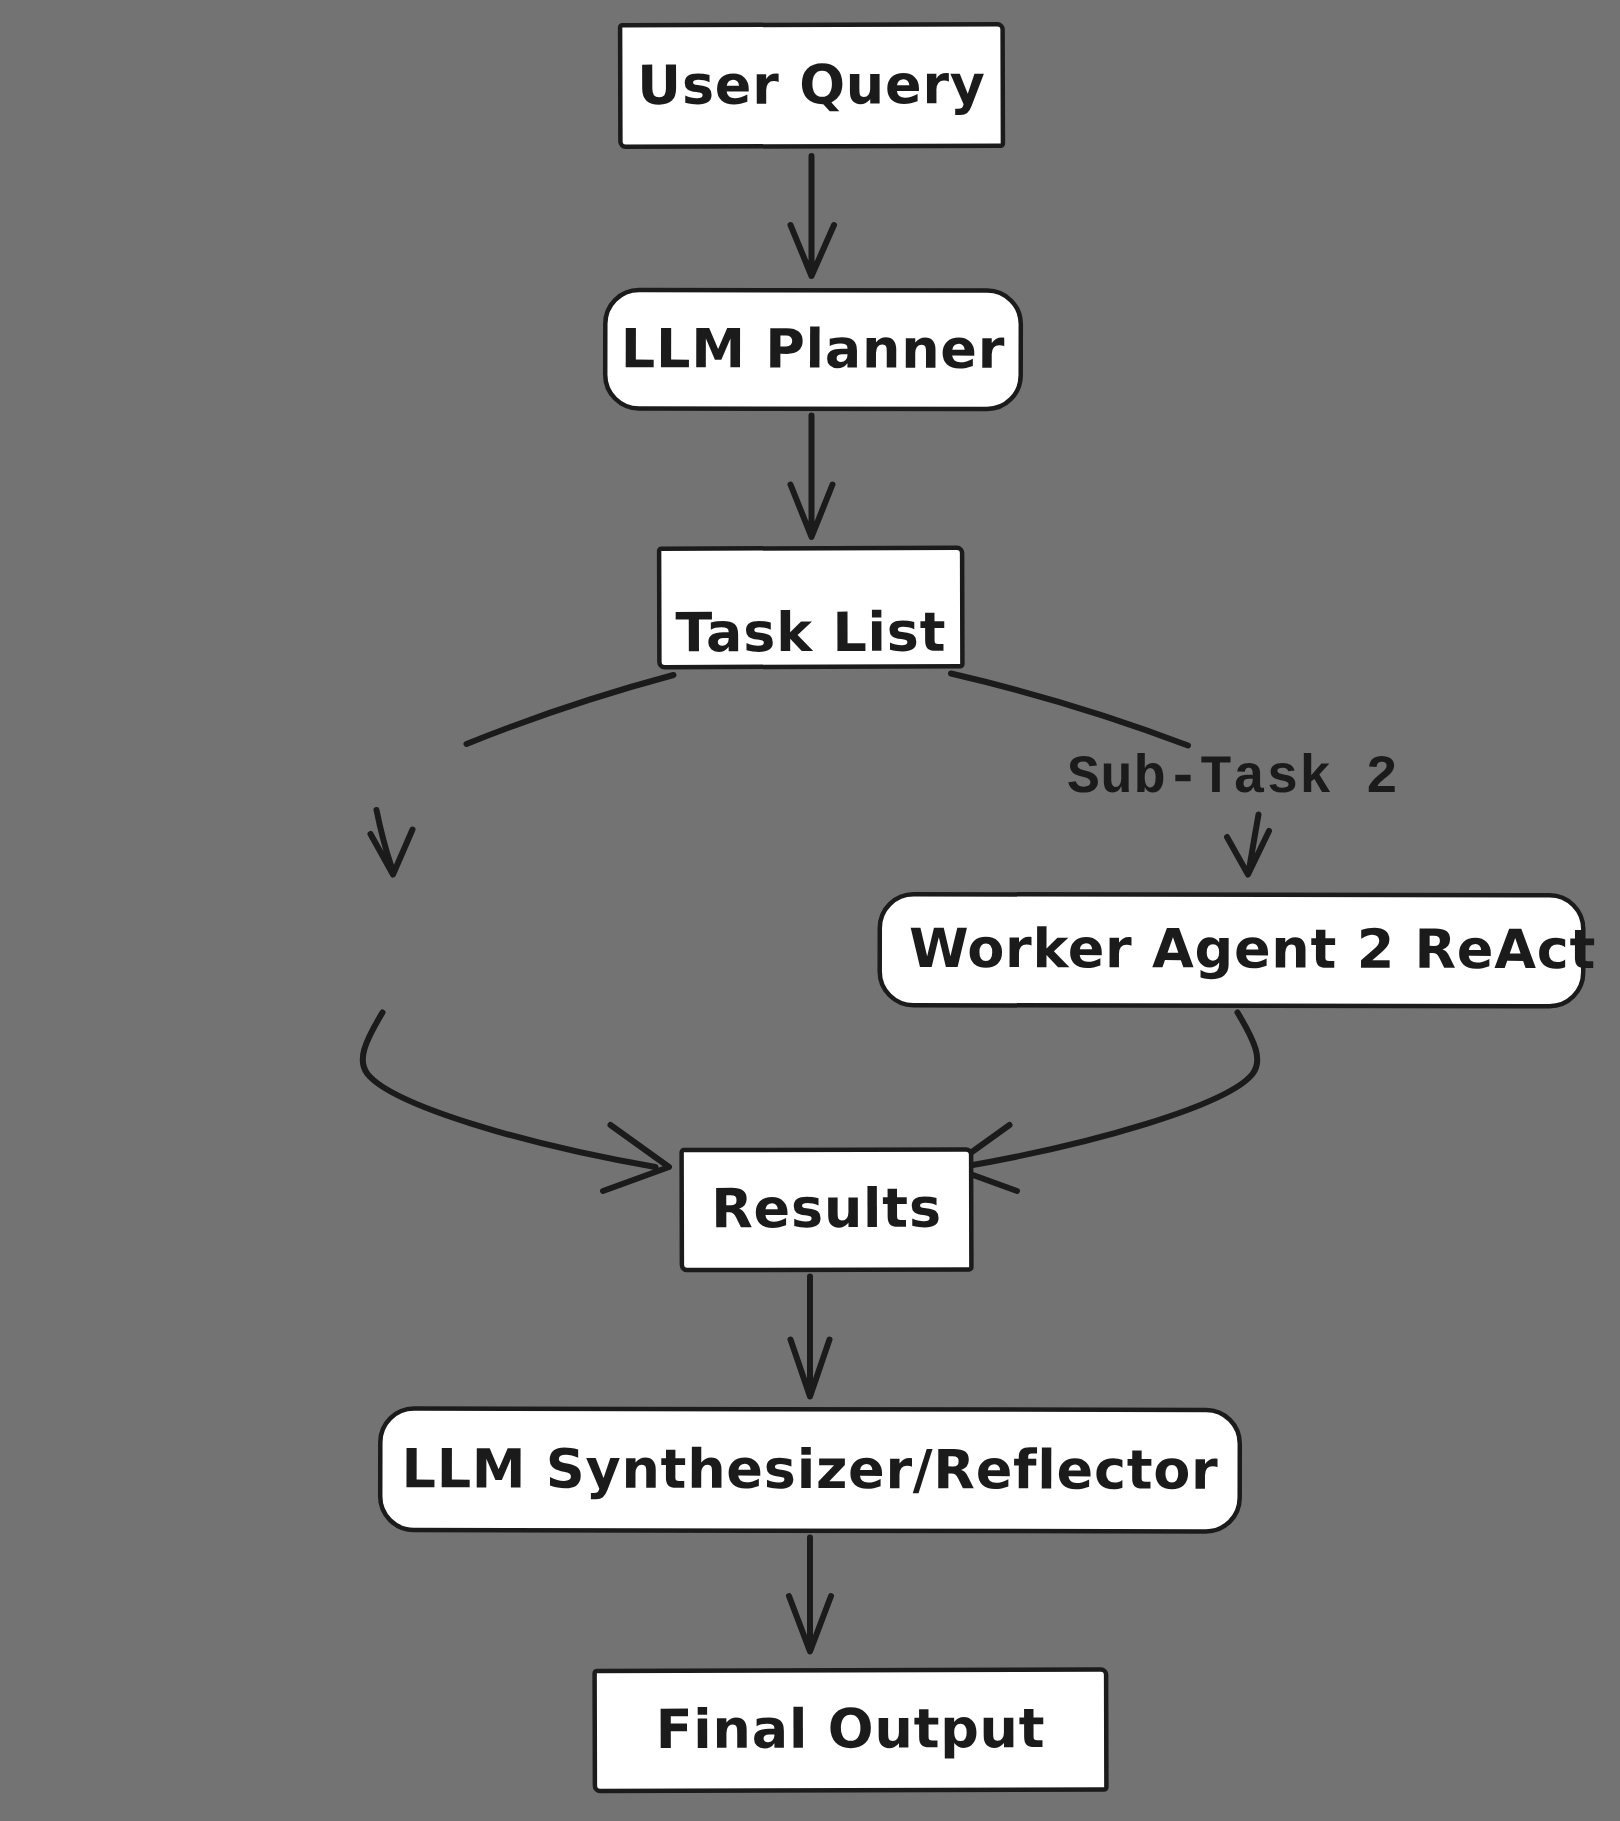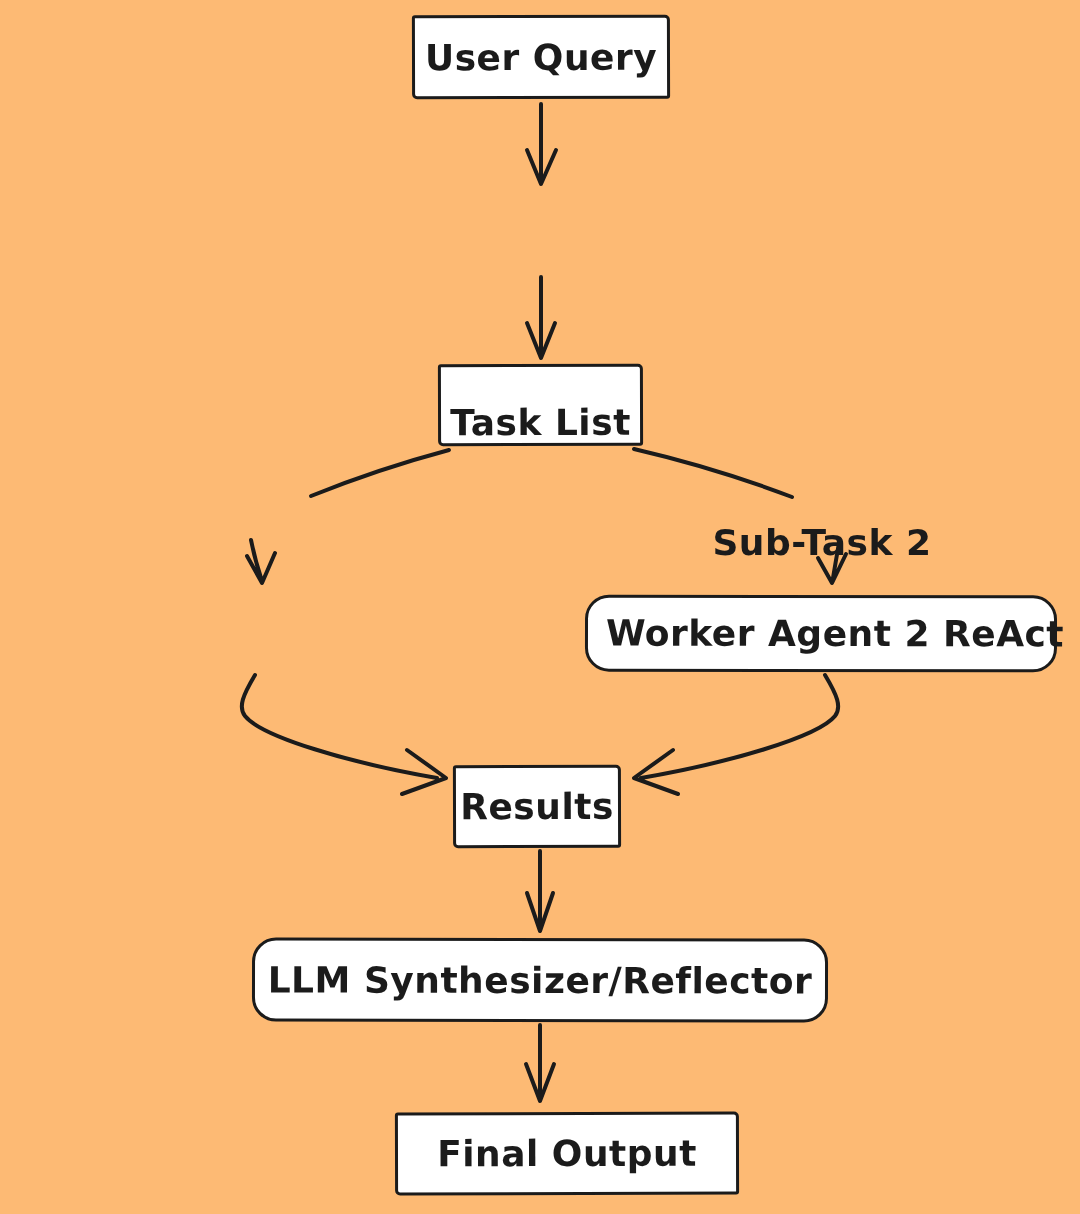--- a/index.html
+++ b/index.html
@@ -4,21 +4,21 @@
 <style>
   html, body {
     margin: 0;
     padding: 0;
     background: #ffffff;
   }
   .canvas {
     position: relative;
     width: 1080px;
     height: 1214px;
-    background: #fdba74;
+    background: #737373;
     overflow: hidden;
     font-family: "DejaVu Sans", "Liberation Sans", sans-serif;
   }
   .edges {
     position: absolute;
     left: 0;
     top: 0;
     width: 1080px;
     height: 1214px;
   }
@@ -89,34 +89,37 @@
 
     <path d="M540 851 L540 927 M527 893 L540 931 L553 893"></path>
 
     <path d="M540 1025 L540 1097 M526 1064 L540 1101 L554 1064"></path>
   </svg>
 
   <div class="node rect" style="left:412px; top:15px; width:258px; height:84px;">
     <span class="label">User Query</span>
   </div>
 
+  <div class="node rounded" style="left:402px; top:192px; width:280px; height:82px;">
+    <span class="label">LLM Planner</span>
+  </div>
 
   <div class="node rect" style="left:438px; top:364px; width:205px; height:82px;align-items:flex-end;">
     <span class="label">Task List</span>
   </div>
 
 
-  <div class="edge-label" style="left:822px; top:522px;">Sub-Task 2</div>
+  <div class="edge-label" style="left:822px; top:498px;font-family:Liberation Mono, monospace;">Sub-Task 2</div>
 
 
   <div class="node rounded" style="left:585px; top:595px; width:472px; height:77px;padding-left:28px;">
     <span class="label">Worker Agent 2 ReAct</span>
   </div>
 
-  <div class="node rect" style="left:453px; top:765px; width:168px; height:83px;">
+  <div class="node rect" style="left:453px; top:765px; width:196px; height:83px;">
     <span class="label">Results</span>
   </div>
 
   <div class="node rounded" style="left:252px; top:938px; width:576px; height:84px;">
     <span class="label">LLM Synthesizer/Reflector</span>
   </div>
 
   <div class="node rect" style="left:395px; top:1112px; width:344px; height:83px;">
     <span class="label">Final Output</span>
   </div>

